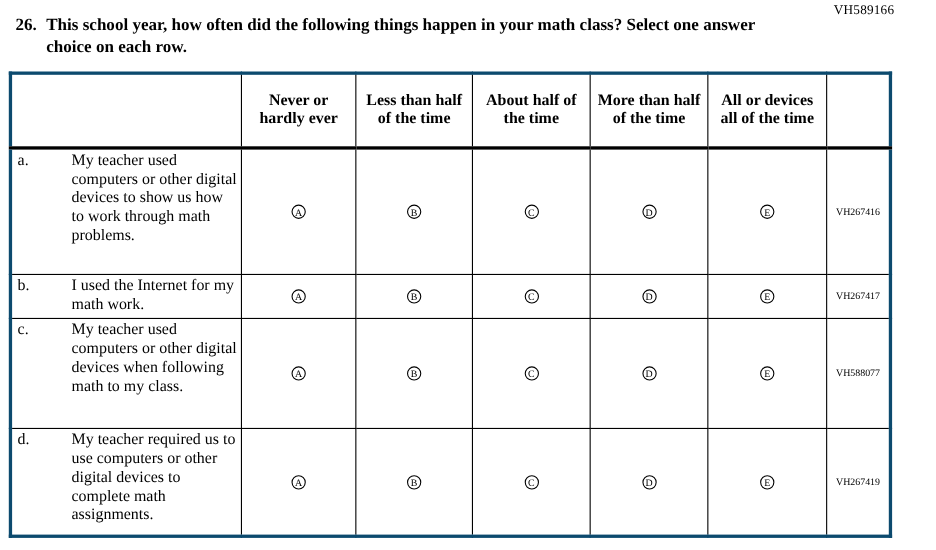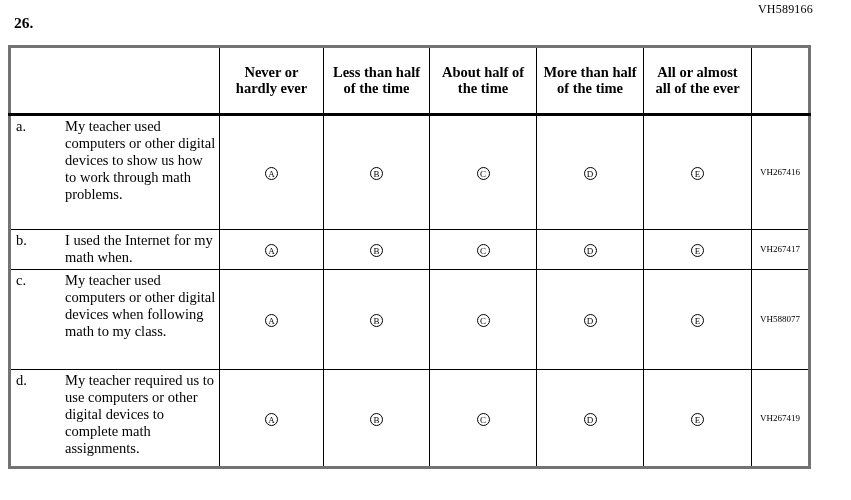--- a/index.html
+++ b/index.html
@@ -25,21 +25,21 @@
     line-height: 1.28;
   }
   .qnum { width: 28px; flex: none; }
   .qtext { max-width: 668px; }
 
   table.grid {
     border-collapse: collapse;
     table-layout: fixed;
     width: 800px;
     margin-left: 8px;
-    border: 3px solid #737373;
+    border: 3px solid #0c4a6e;
   }
   .grid th, .grid td { border: 1.5px solid #000; }
   .grid thead th {
     border-bottom: 3px solid #000;
     font-size: 14.5px;
     font-weight: bold;
     text-align: center;
     vertical-align: middle;
     padding: 4px 5px;
     line-height: 1.15;
@@ -75,40 +75,41 @@
   tr.row-2 td { height: 100px; }
   tr.row-3 td { height: 98px; }
 </style>
 </head>
 <body>
 
 <div class="top-code">VH589166</div>
 
 <div class="question">
   <span class="qnum">26.</span>
+  <div class="qtext">This school year, how often did the following things happen in your math class? Select one answer choice on each row.</div>
 </div>
 
 <table class="grid">
   <colgroup>
     <col style="width:210px">
     <col style="width:104px">
     <col style="width:106px">
     <col style="width:107px">
     <col style="width:107px">
     <col style="width:108px">
     <col style="width:58px">
   </colgroup>
   <thead>
     <tr>
       <th></th>
       <th>Never or hardly ever</th>
       <th>Less than half of the time</th>
       <th>About half of the time</th>
       <th>More than half of the time</th>
-      <th>All or almost all of the ever</th>
+      <th>All or devices all of the time</th>
       <th></th>
     </tr>
   </thead>
   <tbody>
     <tr class="row-0">
       <td class="label-cell">
         <div class="label-wrap">
           <span class="row-letter">a.</span>
           <span class="row-text">My teacher used computers or other digital devices to show us how to work through math problems.</span>
         </div>
@@ -117,21 +118,21 @@
       <td class="opt"><span class="bubble">B</span></td>
       <td class="opt"><span class="bubble">C</span></td>
       <td class="opt"><span class="bubble">D</span></td>
       <td class="opt"><span class="bubble">E</span></td>
       <td class="code">VH267416</td>
     </tr>
     <tr class="row-1">
       <td class="label-cell">
         <div class="label-wrap">
           <span class="row-letter">b.</span>
-          <span class="row-text">I used the Internet for my math when.</span>
+          <span class="row-text">I used the Internet for my math work.</span>
         </div>
       </td>
       <td class="opt"><span class="bubble">A</span></td>
       <td class="opt"><span class="bubble">B</span></td>
       <td class="opt"><span class="bubble">C</span></td>
       <td class="opt"><span class="bubble">D</span></td>
       <td class="opt"><span class="bubble">E</span></td>
       <td class="code">VH267417</td>
     </tr>
     <tr class="row-2">

